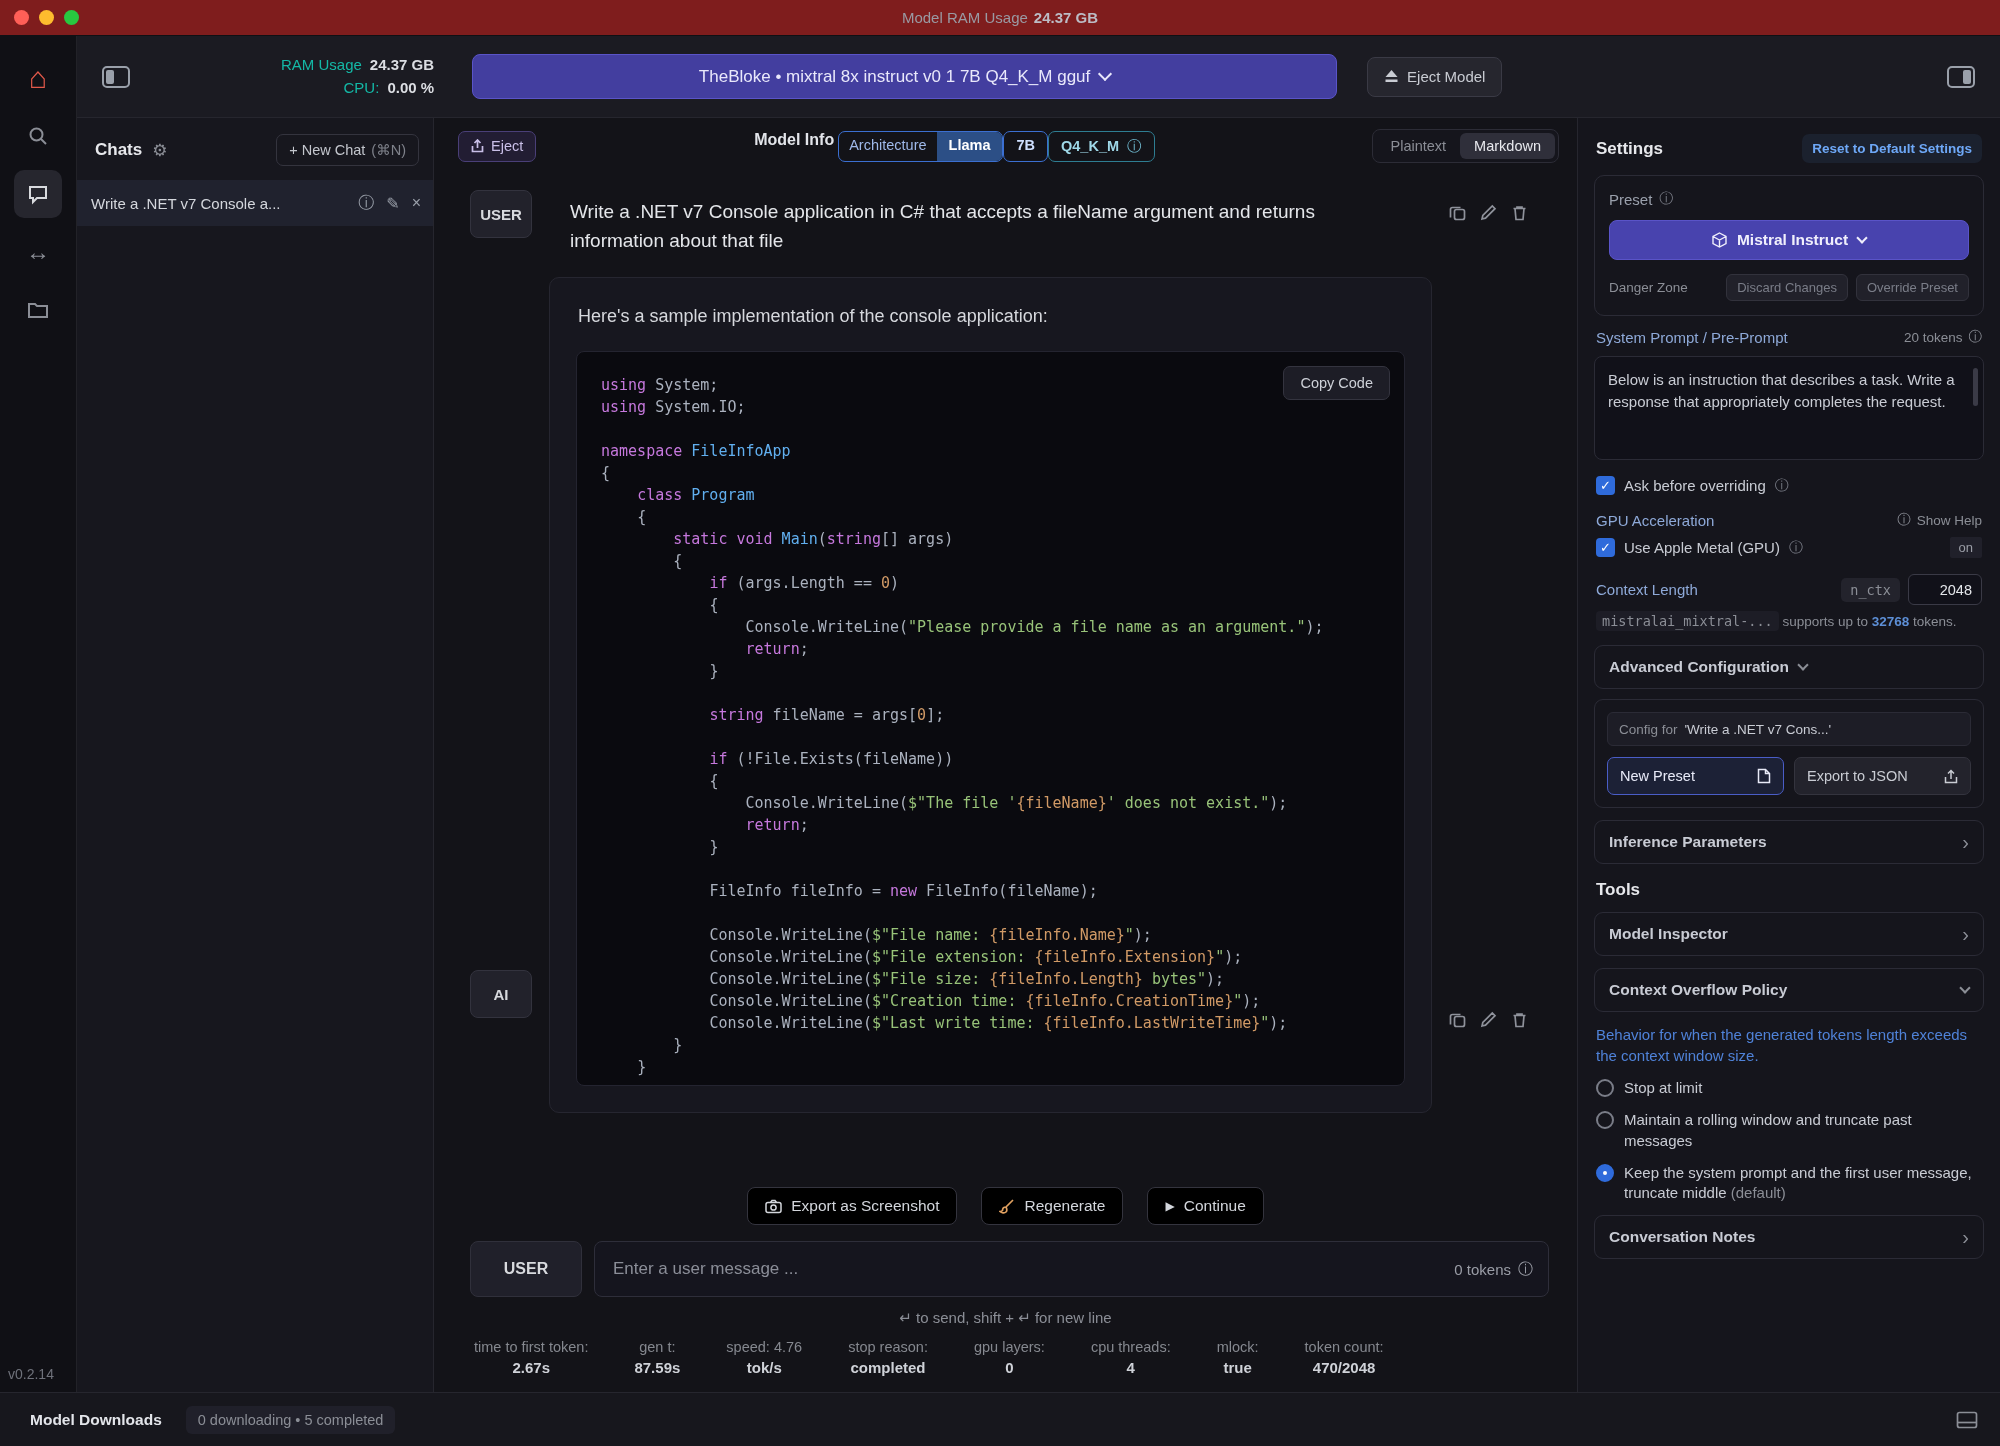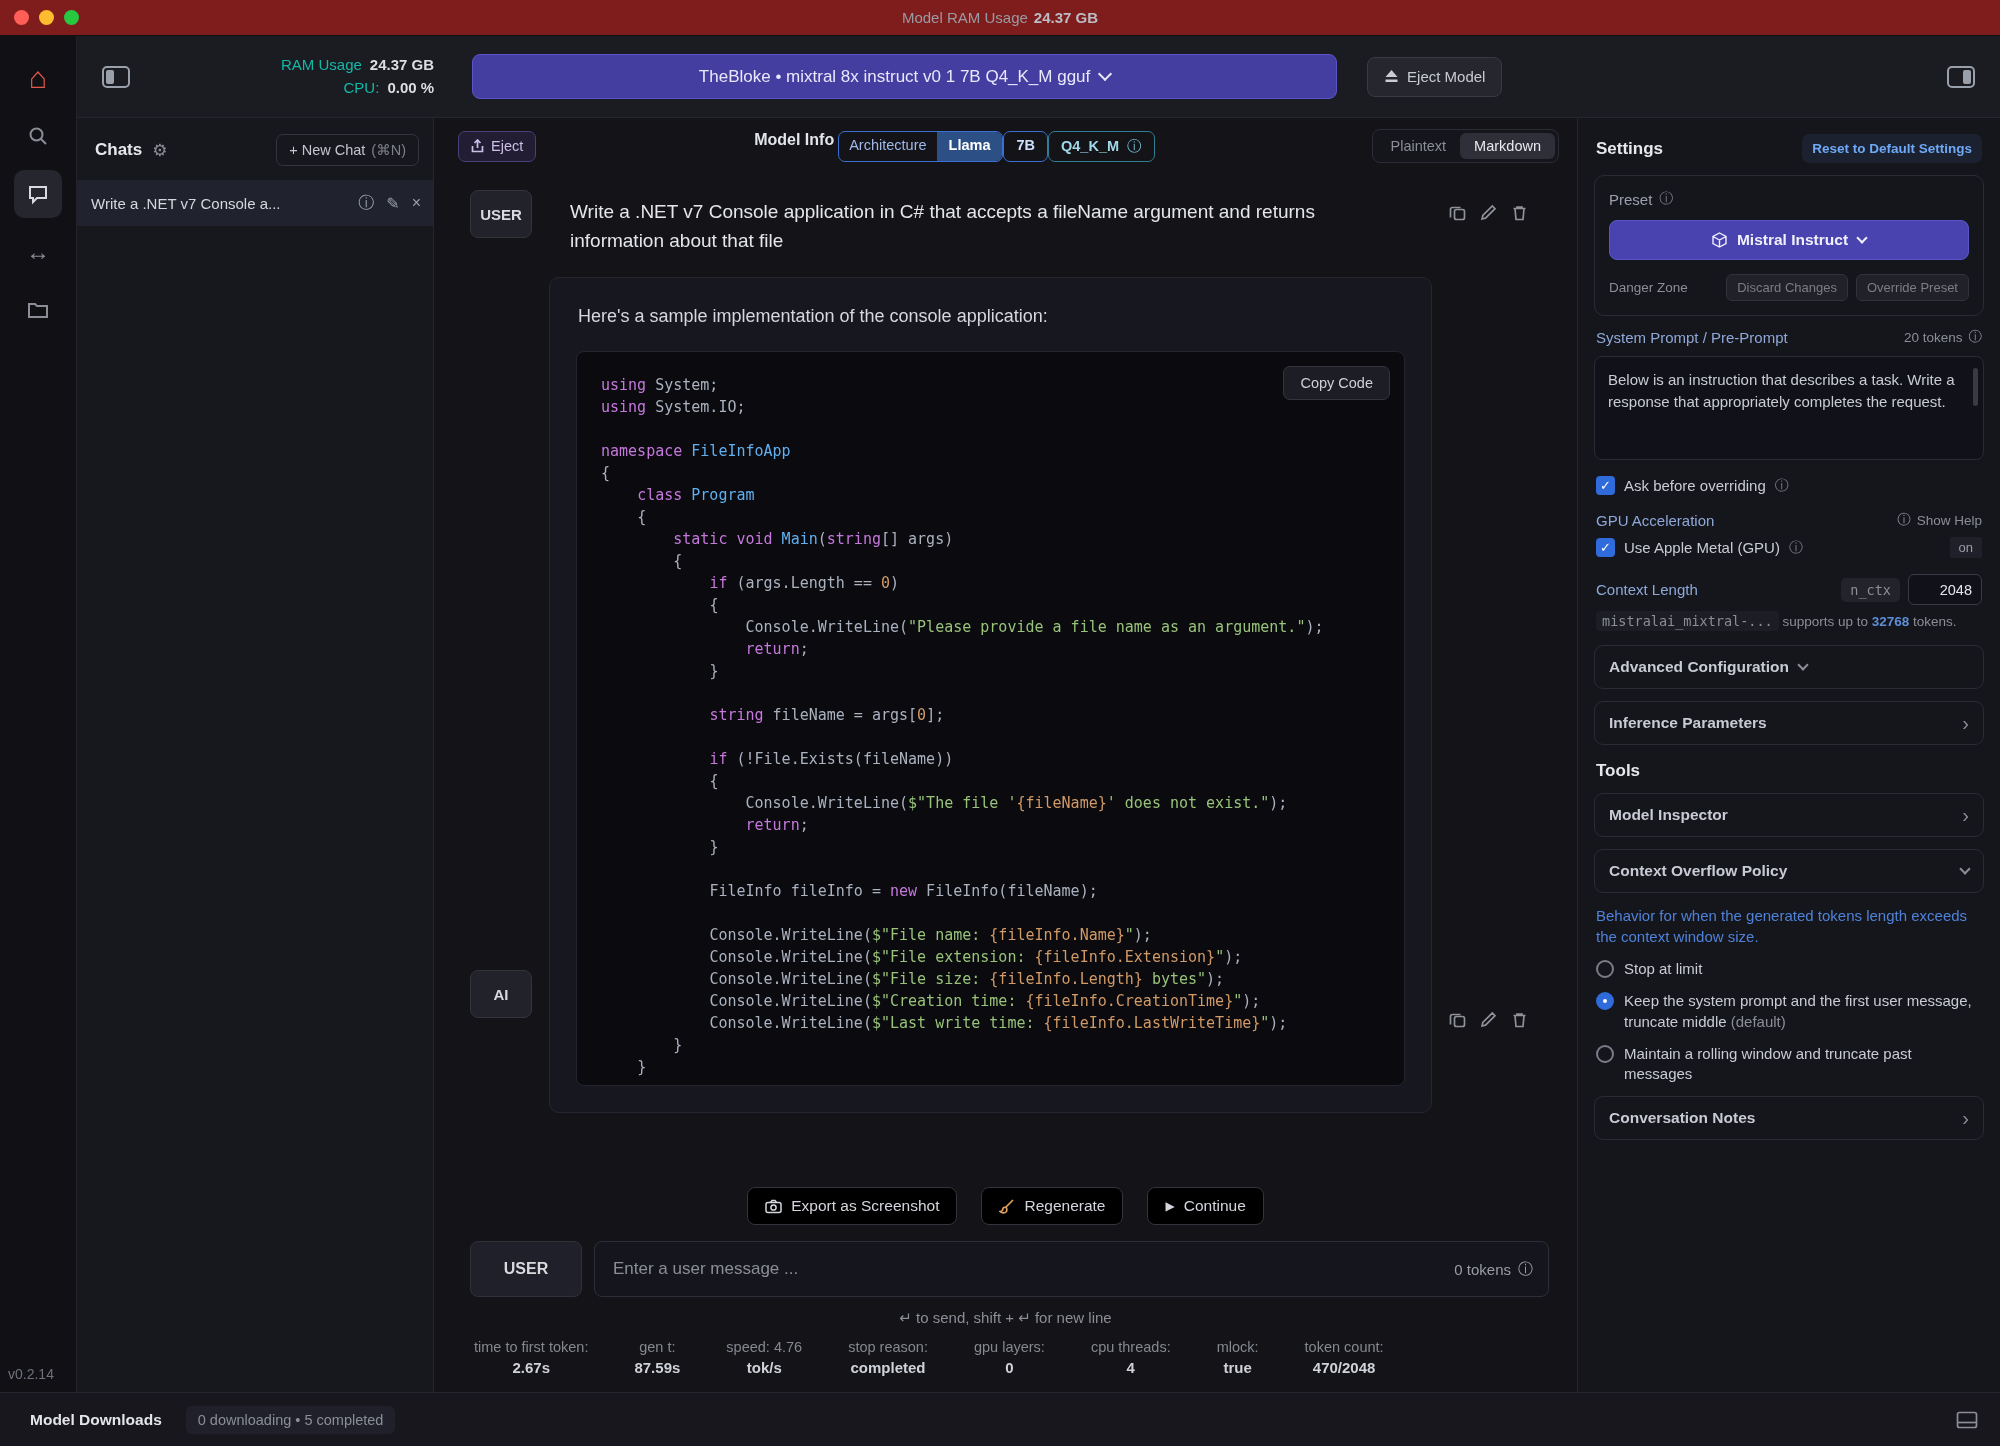--- a/index.html
+++ b/index.html
@@ -530,20 +530,40 @@
             <span class="mono">mistralai_mixtral-...</span>
             <span>supports up to</span>
             <span class="blue">32768</span>
             <span>tokens.</span>
           </div>
 
           <div class="collapse-row">
             <span class="cl">Advanced Configuration</span>
             <span class="chev-sm"></span>
           </div>
+          <div class="adv-box">
+            <div class="config-chip">
+              <span>Config for</span>
+              <span class="cname">'Write a .NET v7 Cons...'</span>
+            </div>
+            <div class="adv-btns">
+              <button class="btn-newpreset">
+                <span>New Preset</span>
+                <svg width="14" height="16" viewBox="0 0 14 16" fill="none" stroke="#e8eaf8" stroke-width="1.5">
+                  <path d="M1.5 1.5 h7 l4 4 v9 h-11 z M8.5 1.5 v4 h4"></path>
+                </svg>
+              </button>
+              <button class="btn-exportjson">
+                <span>Export to JSON</span>
+                <svg width="14" height="15" viewBox="0 0 14 15" fill="none" stroke="#c9ccd3" stroke-width="1.5">
+                  <path d="M7 10 V1.5 M4 4.5 L7 1.5 L10 4.5 M1.5 8 V13.5 H12.5 V8"></path>
+                </svg>
+              </button>
+            </div>
+          </div>
 
           <div class="collapse-row">
             <span class="cl">Inference Parameters</span>
             <span class="arrow-r">›</span>
           </div>
 
           <div class="tools-title">Tools</div>
 
           <div class="collapse-row">
             <span class="cl">Model Inspector</span>
@@ -553,27 +573,27 @@
           <div class="collapse-row">
             <span class="cl">Context Overflow Policy</span>
             <span class="chev-sm" style="margin-left:auto;"></span>
           </div>
           <div class="overflow-desc">Behavior for when the generated tokens length exceeds the context window size.</div>
           <div class="radio-row">
             <span class="radio"></span>
             <span class="radio-label"><span>Stop at limit</span></span>
           </div>
           <div class="radio-row">
+            <span class="radio"></span>
+            <span class="radio-label"><span>Maintain a rolling window and truncate past messages</span></span>
+          </div>
+          <div class="radio-row">
             <span class="radio on"></span>
             <span class="radio-label"><span>Keep the system prompt and the first user message, truncate middle</span>
               <span class="suffix">(default)</span></span>
-          </div>
-          <div class="radio-row">
-            <span class="radio"></span>
-            <span class="radio-label"><span>Maintain a rolling window and truncate past messages</span></span>
           </div>
 
           <div class="collapse-row">
             <span class="cl">Conversation Notes</span>
             <span class="arrow-r">›</span>
           </div>
         </div>
       </div>
     </div>
   </div>

